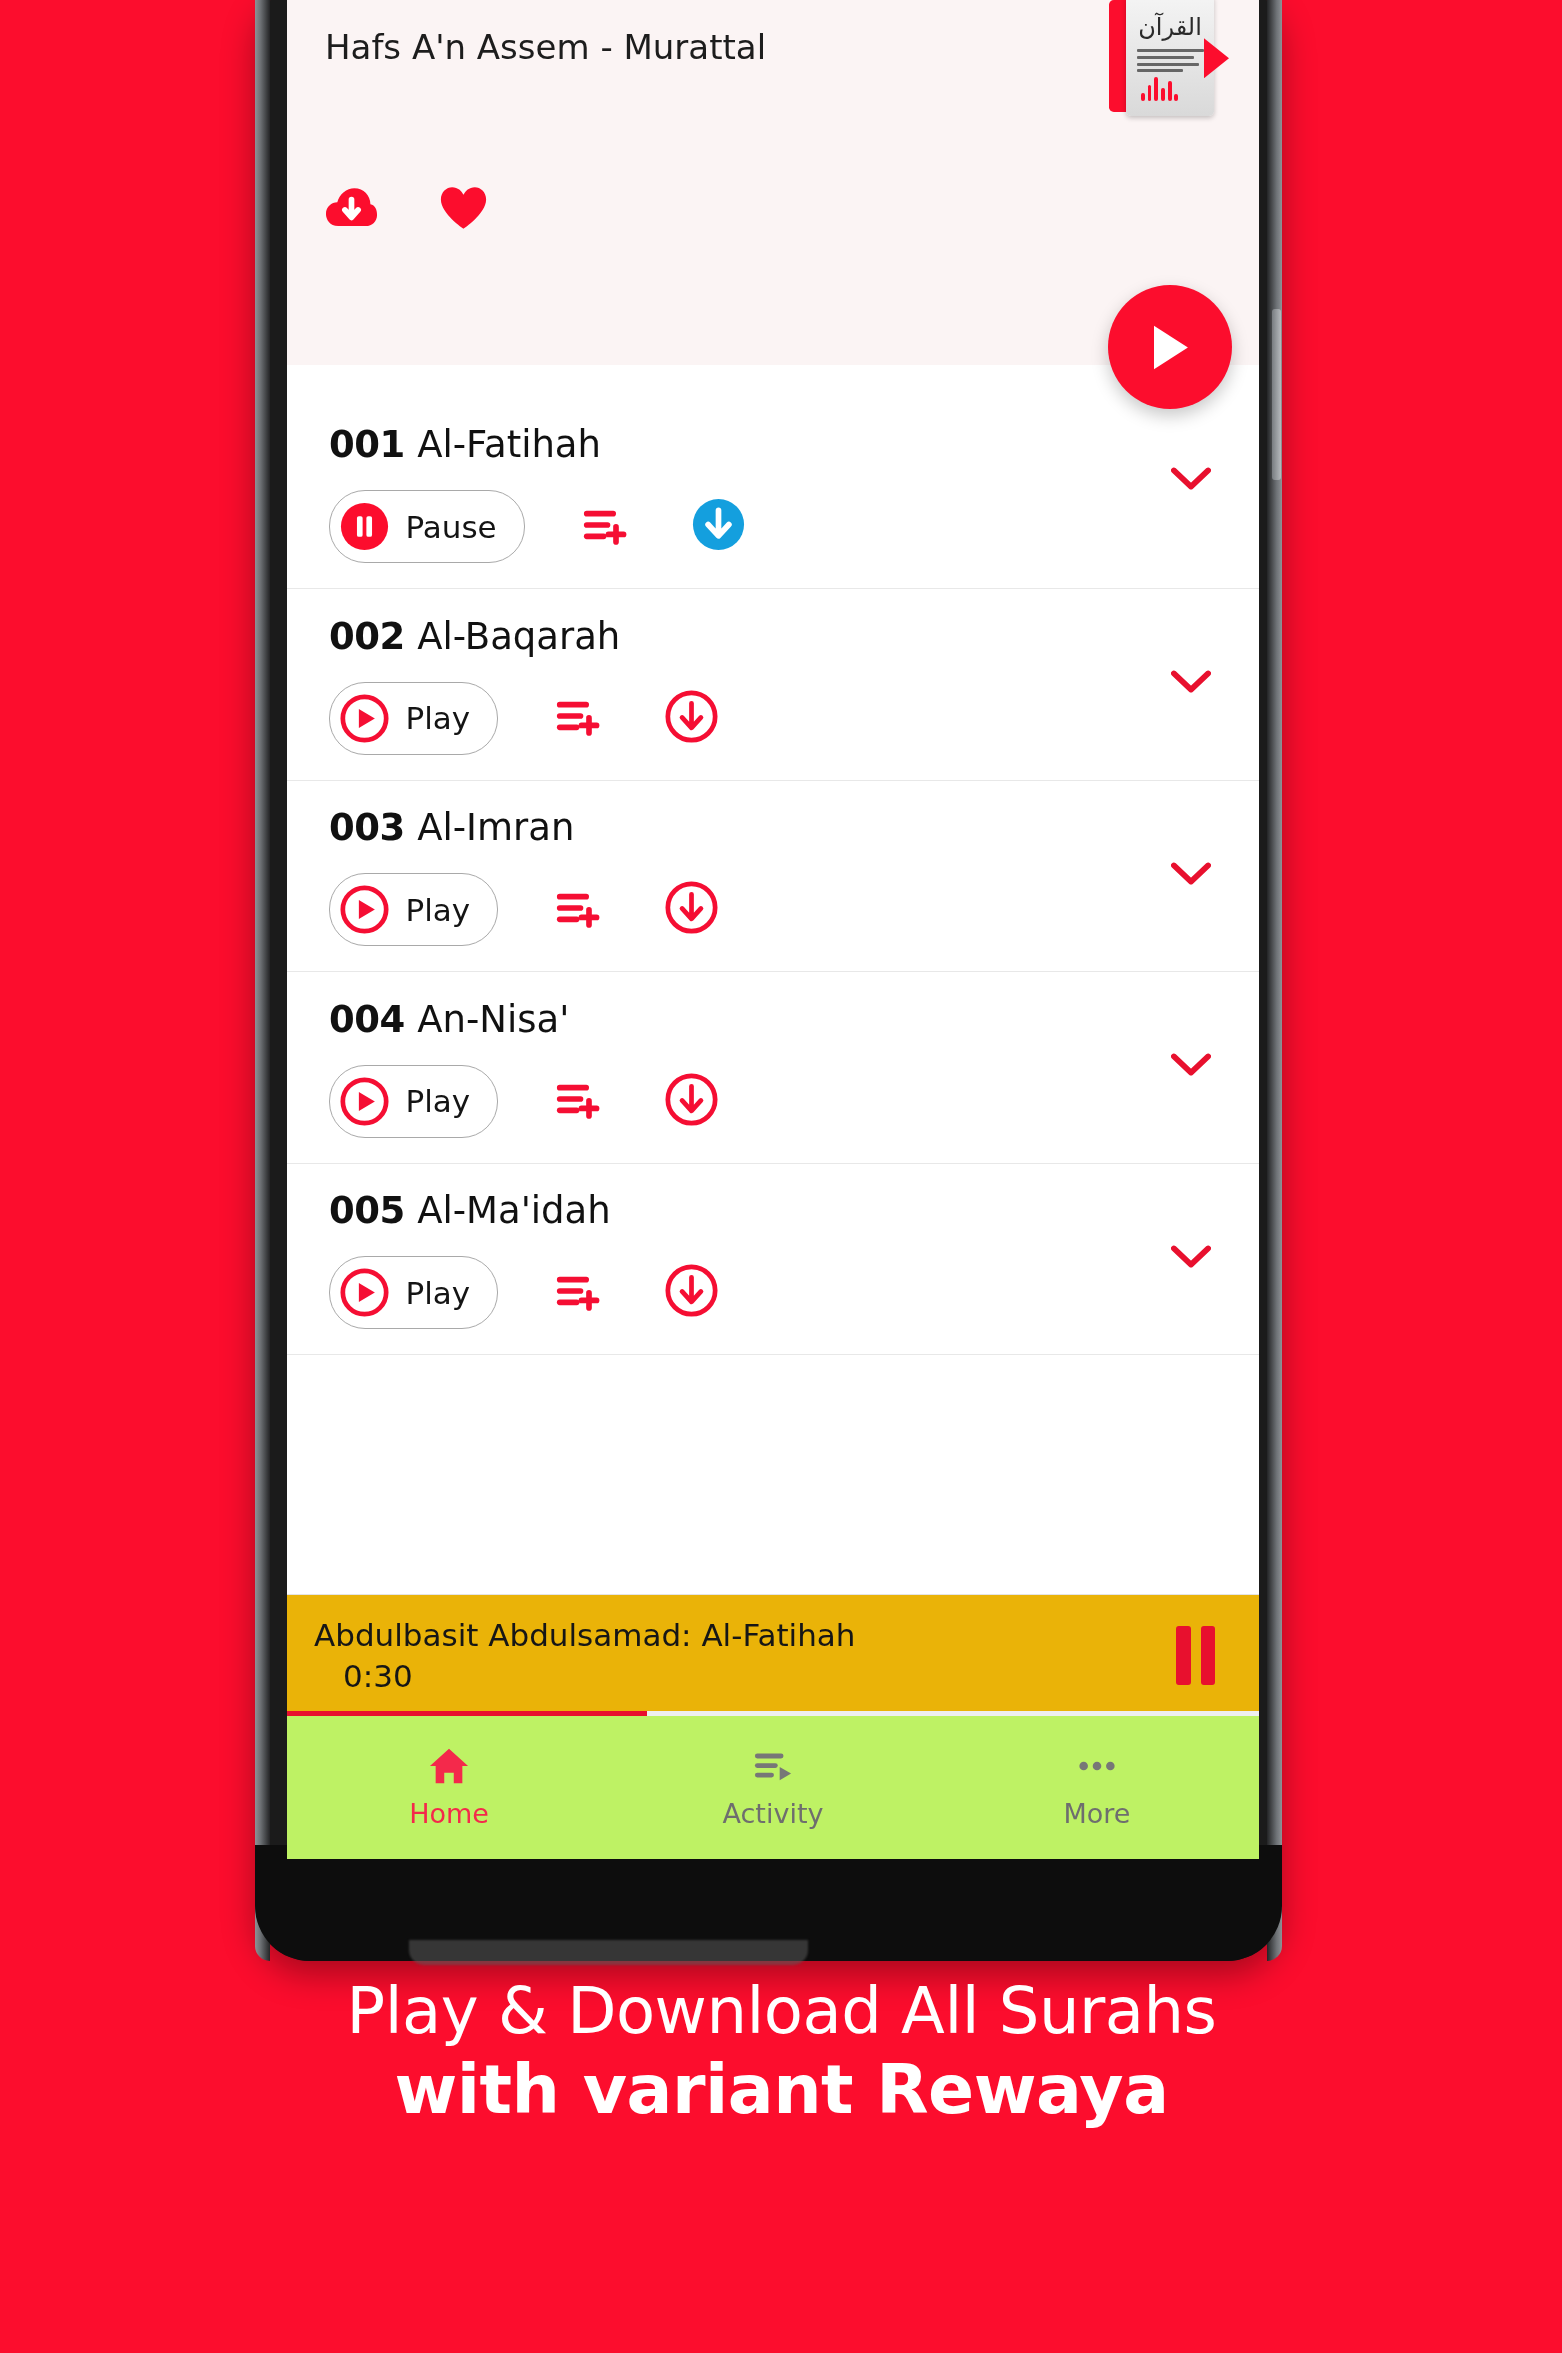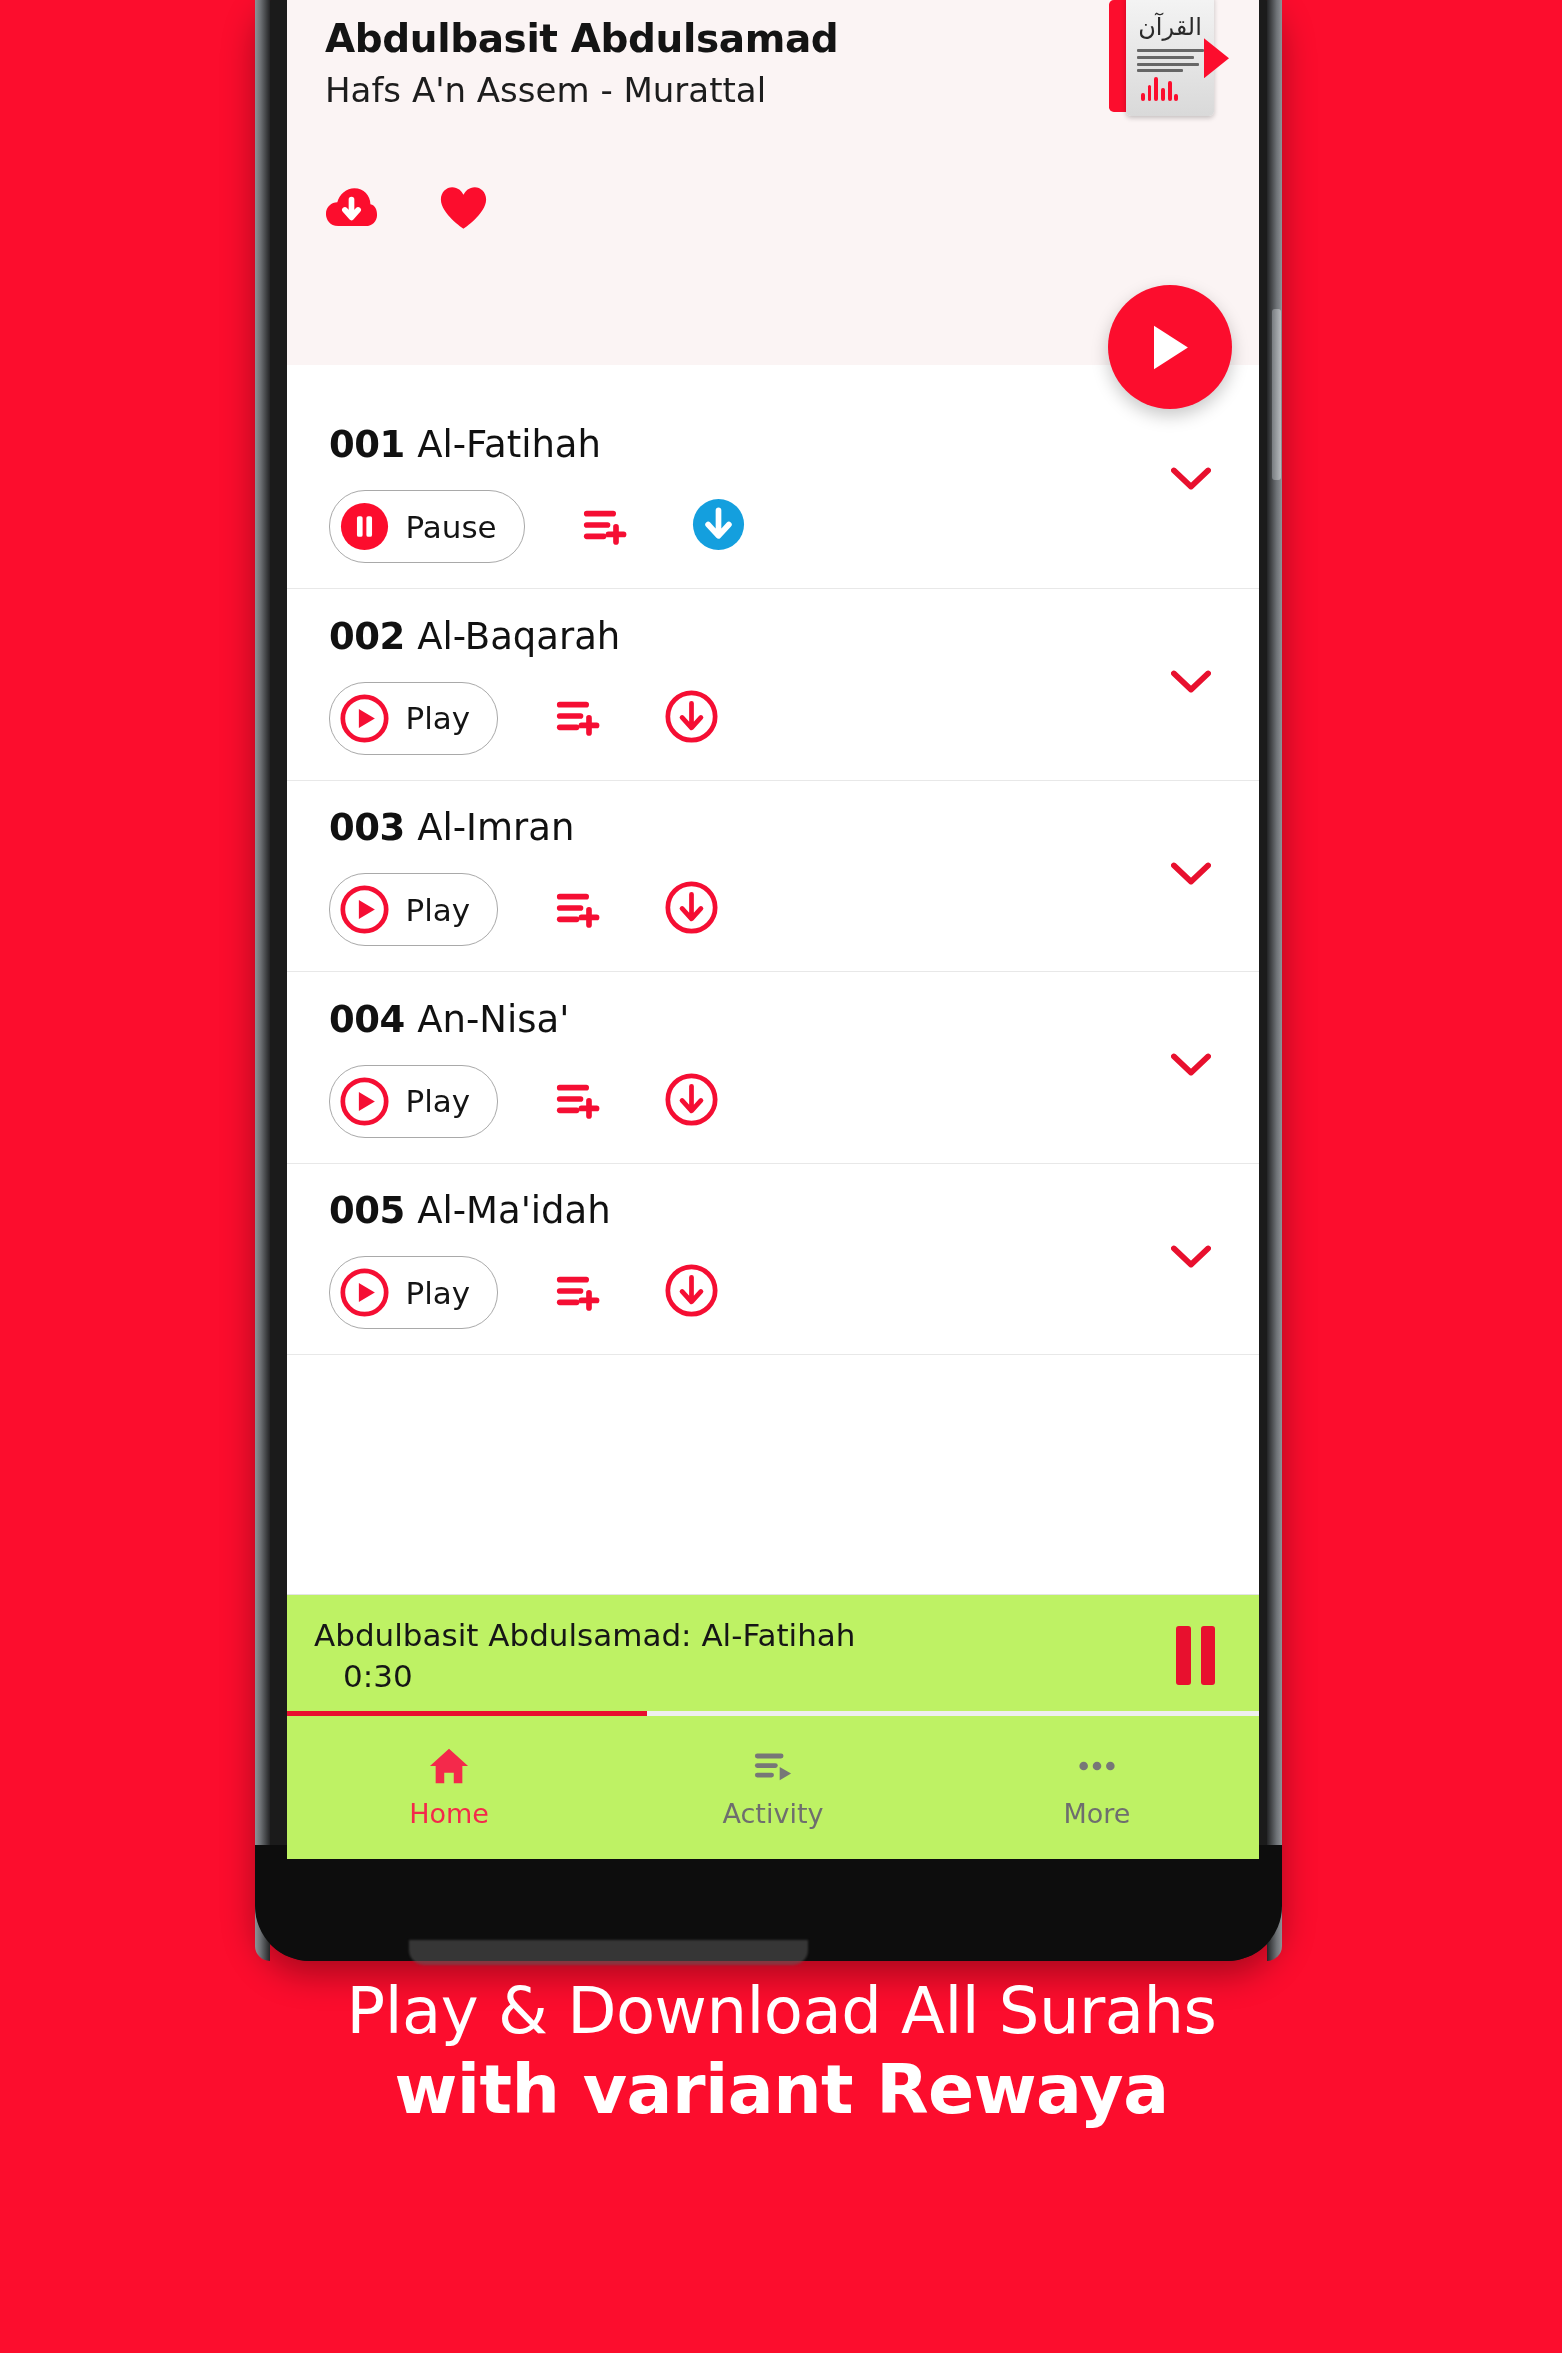--- a/index.html
+++ b/index.html
@@ -167,21 +167,21 @@
   .dl-icon{ margin-left:59px; cursor:pointer;}
   .chevron-expand{
     position:absolute; right:48px; top:50%;
     transform:translateY(-50%); cursor:pointer;
   }
   .surah-row:first-child .chevron-expand{ top:52%; }
 
   
   #mini-player{
     position:absolute; left:0; right:0; bottom:143px;
-    height:122px; background:#bef264;
+    height:122px; background:#eab308;
     border-top:1px solid #e4e4e4;
     display:flex; align-items:center;
     padding:0 38px 0 27px;
   }
   #mini-player-text{ flex:1; }
   #mini-player-title{ font-size:31px; color:#161616; line-height:1.22;}
   #mini-player-time{ font-size:31px; color:#161616; margin-top:3.8px;margin-left:29px;}
   #mini-progress-track{
     position:absolute;left:0;bottom:0;height:4.8px;width:100%;
     background:#efefef;
@@ -233,21 +233,20 @@
 <div id="phone-bezel-right"></div>
 <div id="side-button"></div>
 <div id="phone-bottom-chin"></div>
 <div id="phone-bottom-shadow"></div>
 
 <div id="screen">
 
   <div id="reciter-header">
     <div id="rewaya-row">
       <div id="rewaya-col">
-        <div id="reciter-name">Abdulbasit Abdulsamad</div>
         <div id="reciter-rewaya">Hafs A'n Assem - Murattal</div>
       </div>
       <div id="dropdown-caret">
         <svg width="32" height="21" viewBox="0 0 34 22">
             <path d="M2 3 L17 18 L32 3" stroke="#2b2b2b" stroke-width="4" fill="none" stroke-linecap="round" stroke-linejoin="round"></path>
           </svg>
       </div>
     </div>
 
     <div id="album-art">

